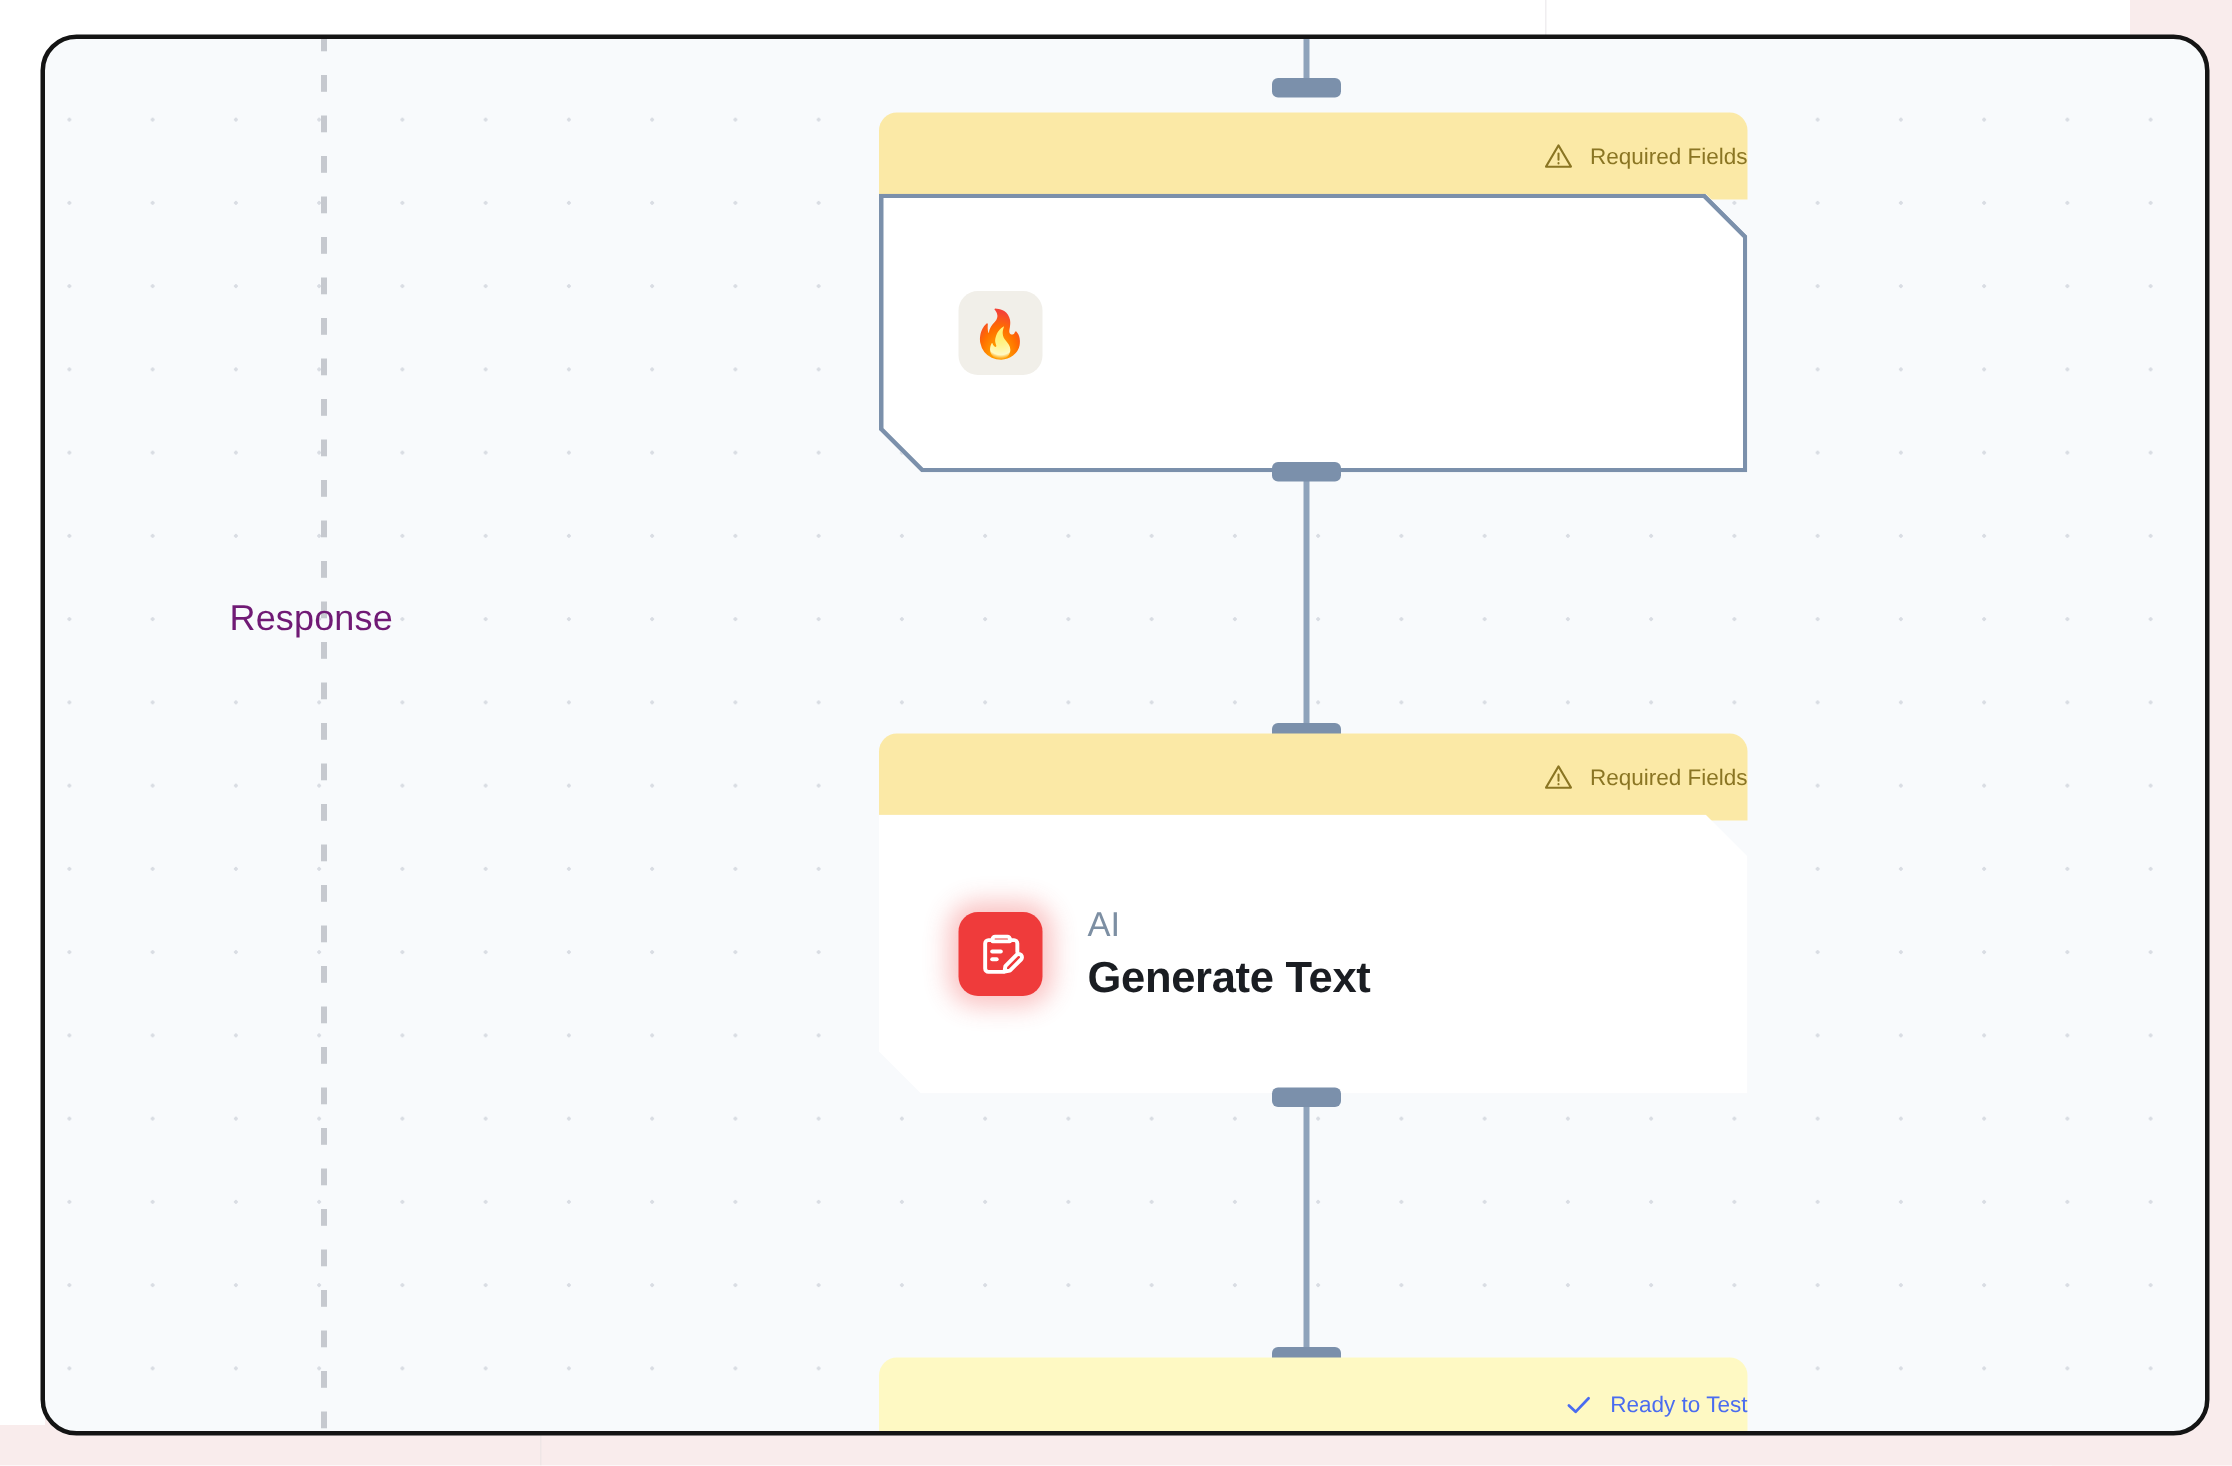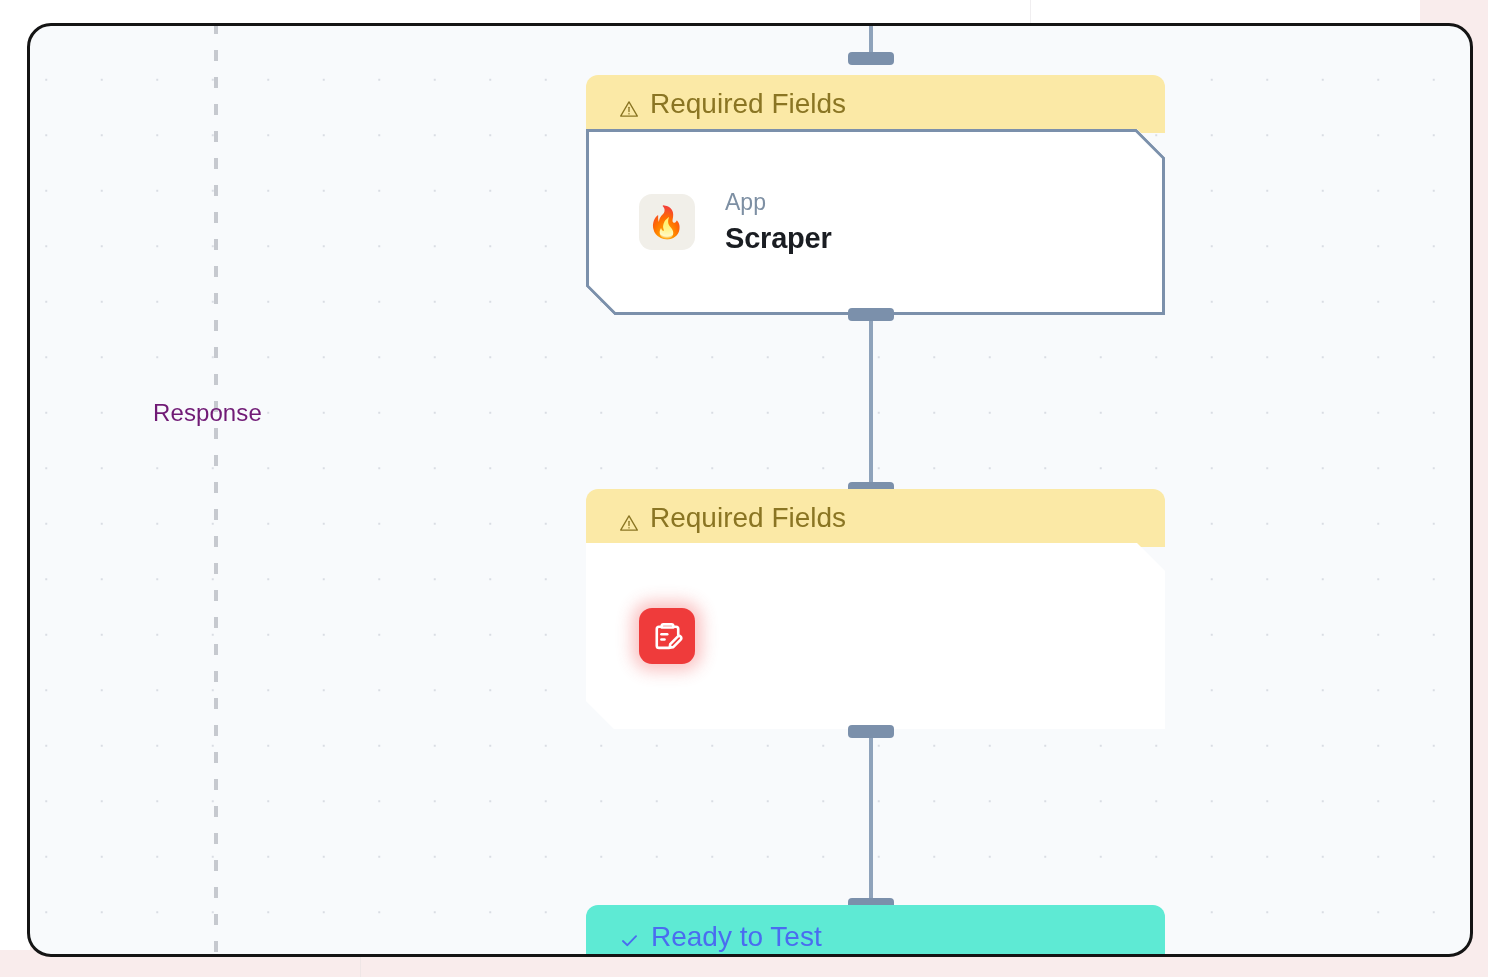--- a/index.html
+++ b/index.html
@@ -146,29 +146,30 @@
   #node-generate { top: 463px; }
   #node-ready { top: 879px; }
 
   .node-banner {
     height: 58px;
     display: flex;
     align-items: center;
     gap: 11px;
     padding: 0 0 0 33px;
     border-radius: 12px 12px 0 0;
-    font-size: 28px;
+    font-size: 15px;
     position: relative;
+    justify-content: flex-end;
   }
   .node-banner.warn {
     background: #fbe9a6;
     color: #8a7523;
   }
   .node-banner.ready {
-    background: #5eead4;
+    background: #fef9c3;
     color: #4a6cf0;
     height: 63px;
   }
   .banner-label { line-height: 1; }
 
   .warn-tri {
     display: inline-block;
     width: 20px; height: 20px;
     flex: 0 0 20px;
   }
@@ -285,24 +286,20 @@
         <span class="banner-label">Required Fields</span>
       </div>
       <div class="node-body bordered">
         <svg class="node-border-svg" viewBox="0 0 579 186" preserveAspectRatio="none">
           <path d="M1.5 1.5 L550 1.5 L577.5 29 L577.5 184.5 L29 184.5 L1.5 157 Z" fill="none" stroke="#7b90ab" stroke-width="3"></path>
         </svg>
         <div class="node-content">
           <div class="node-icon app">
             <span>🔥</span>
           </div>
-          <div class="node-text">
-            <span class="node-kind">App</span>
-            <span class="node-title">Scraper</span>
-          </div>
         </div>
       </div>
     </div>
 
     <div class="connector" id="conn-1">
       <div class="wire"></div>
       <div class="handle top"></div>
       <div class="handle bottom"></div>
     </div>
 
@@ -322,20 +319,24 @@
           <div class="node-icon ai">
             <svg viewBox="0 0 24 24" fill="none" stroke="#ffffff" stroke-width="1.9" stroke-linecap="round" stroke-linejoin="round">
               <path d="M9 3.2h6a1.2 1.2 0 0 1 1.2 1.2v1.1H7.8V4.4A1.2 1.2 0 0 1 9 3.2z"></path>
               <path d="M16.2 4.9h2a1.6 1.6 0 0 1 1.6 1.6v4.2"></path>
               <path d="M7.8 4.9h-2A1.6 1.6 0 0 0 4.2 6.5v12.2a1.6 1.6 0 0 0 1.6 1.6h7.4"></path>
               <path d="M7.6 10.4h4.2"></path>
               <path d="M7.6 14.2h2.2"></path>
               <path d="M19.4 12.1 14 17.5l-.4 2.6 2.6-.4 5.4-5.4a1.45 1.45 0 0 0-2.2-2.2z"></path>
             </svg>
           </div>
+          <div class="node-text">
+            <span class="node-kind">AI</span>
+            <span class="node-title">Generate Text</span>
+          </div>
         </div>
       </div>
     </div>
 
     <div class="connector" id="conn-2">
       <div class="wire"></div>
       <div class="handle top"></div>
       <div class="handle bottom"></div>
     </div>
 

